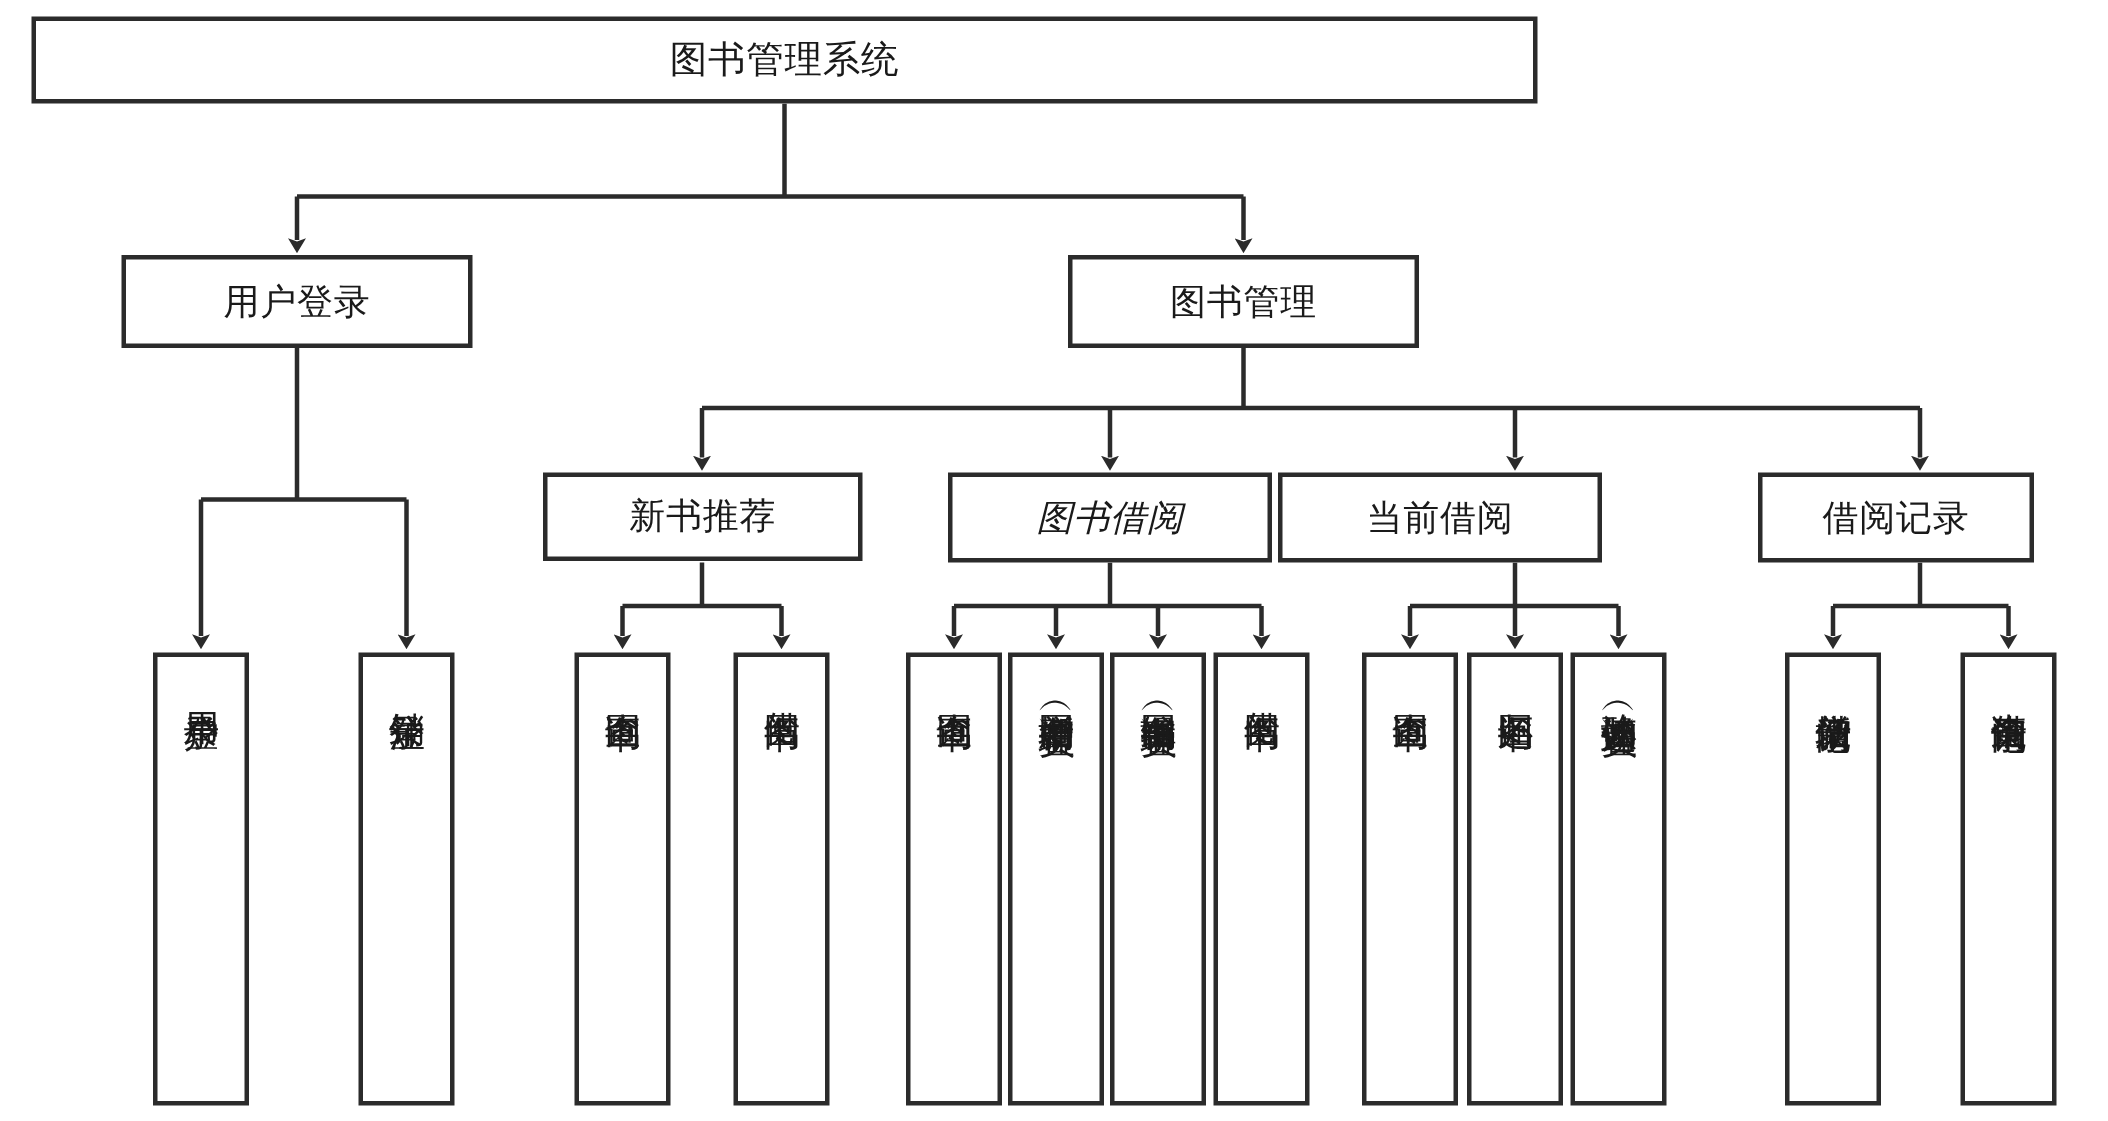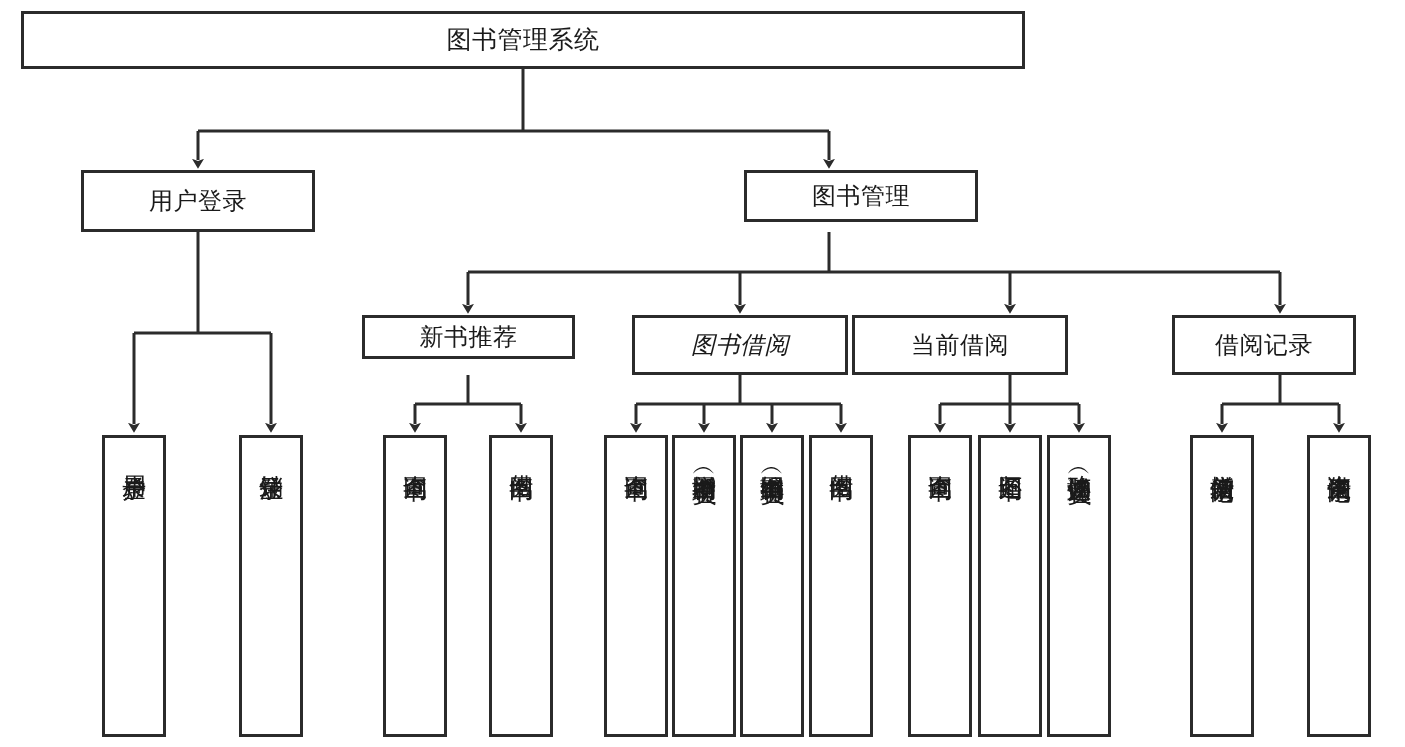--- a/index.html
+++ b/index.html
@@ -128,25 +128,25 @@
     </g>
   </svg>
 
   <div class="node horizontal root" style="left:21px; top:11px; width:1004px; height:58px;">
     <span class="node-label">图书管理系统</span>
   </div>
 
   <div class="node horizontal" style="left:81px; top:170px; width:234px; height:62px;">
     <span class="node-label">用户登录</span>
   </div>
-  <div class="node horizontal" style="left:712px; top:170px; width:234px; height:52px;margin-left:32px;">
+  <div class="node horizontal" style="left:712px; top:170px; width:234px; height:62px;">
     <span class="node-label">图书管理</span>
   </div>
 
-  <div class="node horizontal" style="left:362px; top:315px; width:213px; height:44px;">
+  <div class="node horizontal" style="left:362px; top:315px; width:213px; height:59px;">
     <span class="node-label">新书推荐</span>
   </div>
   <div class="node horizontal" style="left:632px; top:315px; width:216px; height:60px;font-style:italic;">
     <span class="node-label">图书借阅</span>
   </div>
   <div class="node horizontal" style="left:852px; top:315px; width:216px; height:60px;">
     <span class="node-label">当前借阅</span>
   </div>
   <div class="node horizontal" style="left:1172px; top:315px; width:184px; height:60px;">
     <span class="node-label">借阅记录</span>

